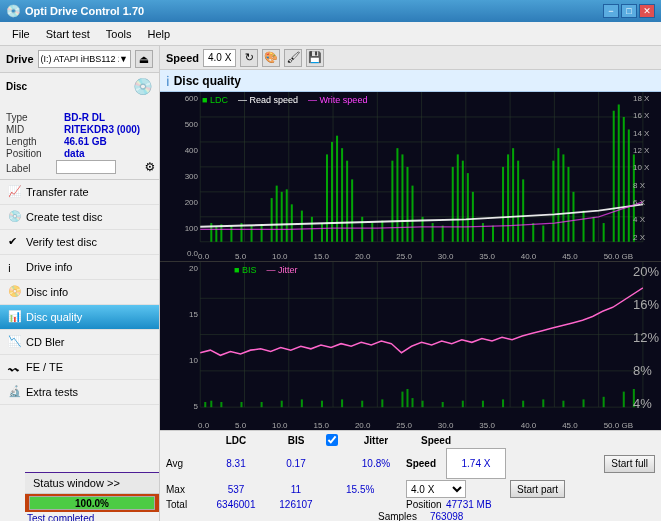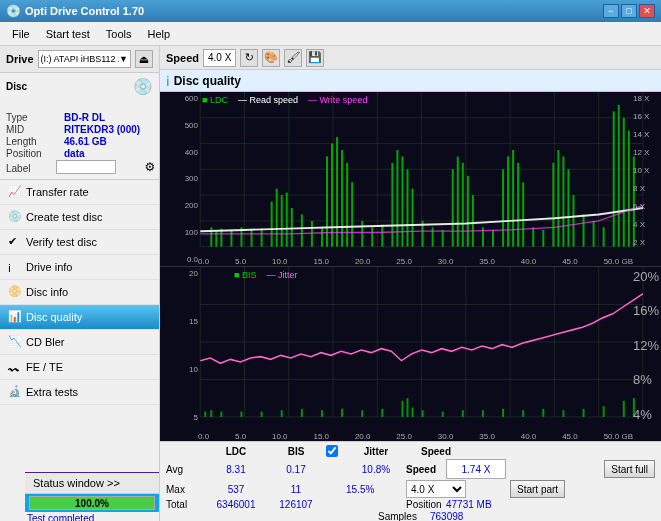--- a/index.html
+++ b/index.html
@@ -92,21 +92,21 @@
       margin-left: 25px;
     }
     .status-window-btn {
       display: flex; align-items: center; padding: 4px 8px; cursor: pointer;
       font-size: 11px; border-bottom: 1px solid #ccc; background: #e8e8e8;
     }
 
     
     .progress-area {
       padding: 2px 4px;
-      background: #0ea5e9;
+      background: #c2410c;
     }
     .progress-bar-outer {
       height: 14px; background: #d0d0d0; border: 1px solid #aaa; position: relative;
     }
     .progress-bar-inner {
       height: 100%; background: #4ccc44;
     }
     .progress-text {
       position: absolute; top: 0; left: 0; right: 0; bottom: 0;
       display: flex; align-items: center; justify-content: center;
@@ -512,21 +512,21 @@
         <div style="flex:1;"></div>
       </div>
 
       <div style="display:flex;align-items:center;gap:0;margin-bottom:1px;">
         <div style="width:40px;">Avg</div>
         <div style="width:60px;text-align:center;color:#0000cc;">8.31</div>
         <div style="width:60px;text-align:center;color:#0000cc;">0.17</div>
         <div style="width:20px;"></div>
         <div style="width:60px;text-align:center;color:#0000cc;">10.8%</div>
         <div style="width:40px;font-weight:bold;">Speed</div>
-        <div style="width:60px;border:1px solid #aaa;background:white;text-align:center;color:#0000cc;height:20px;display:flex;align-items:center;justify-content:center;">1.74 X</div>
+        <div style="width:60px;border:1px solid #aaa;background:white;text-align:center;color:#0000cc;height:31px;display:flex;align-items:center;justify-content:center;">1.74 X</div>
         <div style="flex:1;"></div>
         <button style="border:1px solid #888;background:linear-gradient(to bottom,#f8f8f8,#d8d8d8);padding:1px 6px;font-size:10px;cursor:pointer;height:18px;margin-left:4px;">Start full</button>
       </div>
 
       <div style="display:flex;align-items:center;gap:0;margin-bottom:1px;">
         <div style="width:40px;">Max</div>
         <div style="width:60px;text-align:center;color:#0000cc;">537</div>
         <div style="width:60px;text-align:center;color:#0000cc;">11</div>
         <div style="width:20px;"></div>
         <div style="width:60px;color:#0000cc;">15.5%</div>

